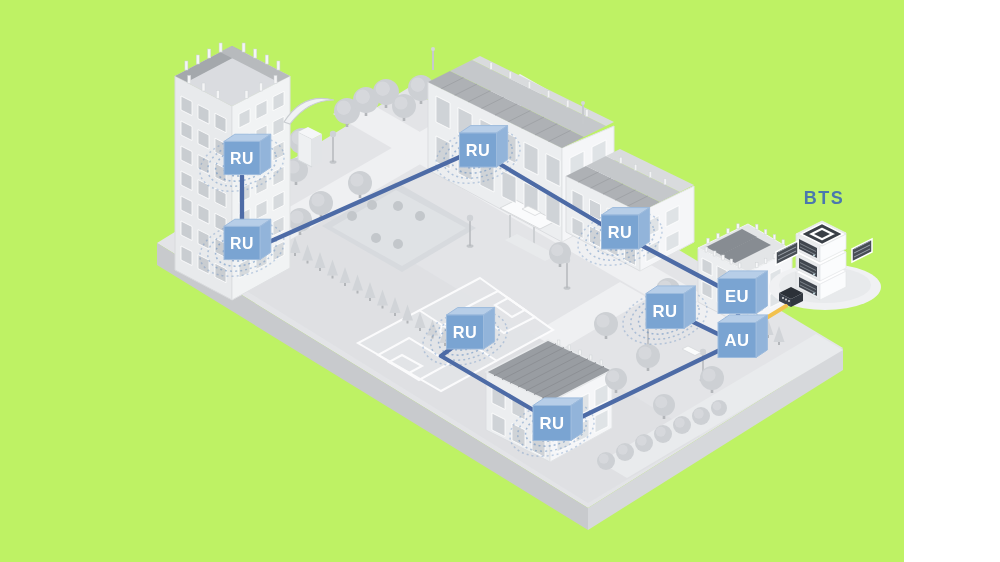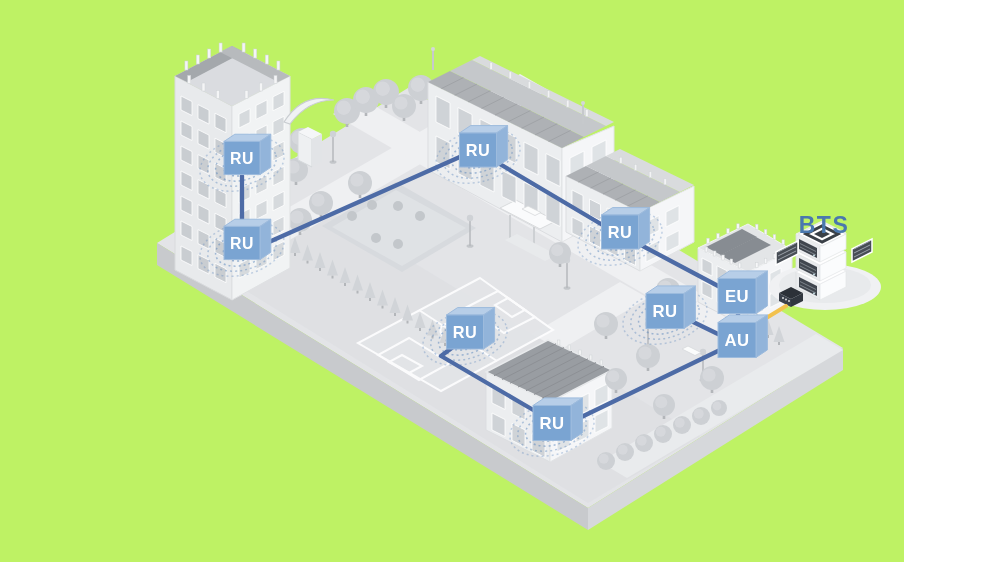--- a/index.html
+++ b/index.html
@@ -2,22 +2,22 @@
 <html><head>
 <meta charset="utf-8">
 <style>
   html,body{margin:0;padding:0;background:#ffffff;}
   .stage{
     position:relative;width:904px;height:562px;background:#bef264;
     overflow:hidden;font-family:"Liberation Sans", sans-serif;
   }
   .stage svg{position:absolute;left:0;top:0;}
   .bts-label{
-    position:absolute;left:794px;top:212px;width:60px;text-align:center;
-    font-weight:bold;font-size:23px;letter-spacing:1.5px;color:#4a78ae;
+    position:absolute;left:794px;top:188px;width:60px;text-align:center;
+    font-weight:bold;font-size:18px;letter-spacing:1.5px;color:#4a78ae;
   }
   .unit-label{
     font-weight:bold;
     letter-spacing:.5px;
   }
 </style>
 </head>
 <body>
 
 <div class="stage">

